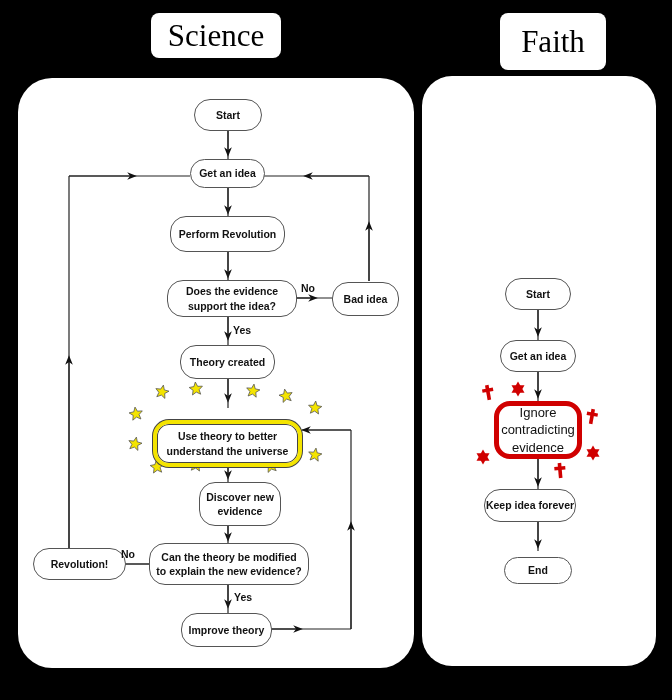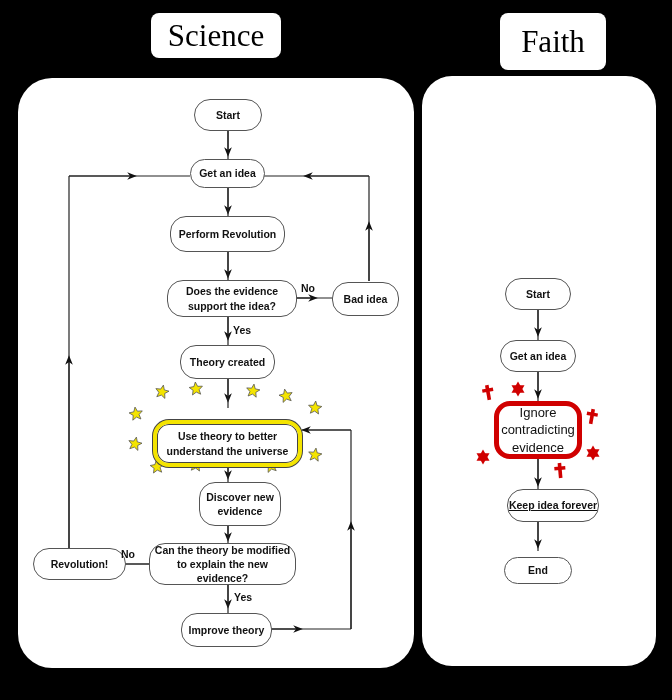--- a/index.html
+++ b/index.html
@@ -143,21 +143,21 @@
   </div>
 <div class="node" style="left:180px;top:345px;width:95px;height:34px;">
     <span>Theory created</span>
   </div>
 <div class="node yellow" style="left:153px;top:408px;width:149px;height:47px;margin-top:12px;">
     <span><span>Use theory to better</span><br><span>understand the universe</span></span>
   </div>
 <div class="node" style="left:187px;top:482px;width:82px;height:44px;margin-left:12px;">
     <span><span>Discover new</span><br><span>evidence</span></span>
   </div>
-<div class="node" style="left:149px;top:543px;width:147px;height:42px;">
+<div class="node" style="left:149px;top:543px;width:160px;height:42px;">
     <span><span>Can the theory be modified</span><br><span>to explain the new evidence?</span></span>
   </div>
 <div class="node" style="left:33px;top:548px;width:93px;height:32px;">
     <span>Revolution!</span>
   </div>
 <div class="node" style="left:181px;top:613px;width:91px;height:34px;">
     <span>Improve theory</span>
   </div>
 
 <div class="edge-label" style="left:301px;top:282px;">No</div>
@@ -167,18 +167,18 @@
 
 <div class="node" style="left:505px;top:278px;width:66px;height:32px;">
     <span>Start</span>
   </div>
 <div class="node" style="left:500px;top:340px;width:76px;height:32px;">
     <span>Get an idea</span>
   </div>
 <div class="node red" style="left:494px;top:401px;width:88px;height:58px;">
     <span style="font-weight:normal;font-size:13px;"><span>Ignore</span><br><span>contradicting</span><br><span>evidence</span></span>
   </div>
-<div class="node" style="left:507px;top:489px;width:92px;height:33px;text-decoration:underline;">
+<div class="node" style="left:484px;top:489px;width:92px;height:33px;">
     <span>Keep idea forever</span>
   </div>
 <div class="node" style="left:504px;top:551px;width:68px;height:27px;margin-top:6px;">
     <span>End</span>
   </div>
 
 </body></html>

